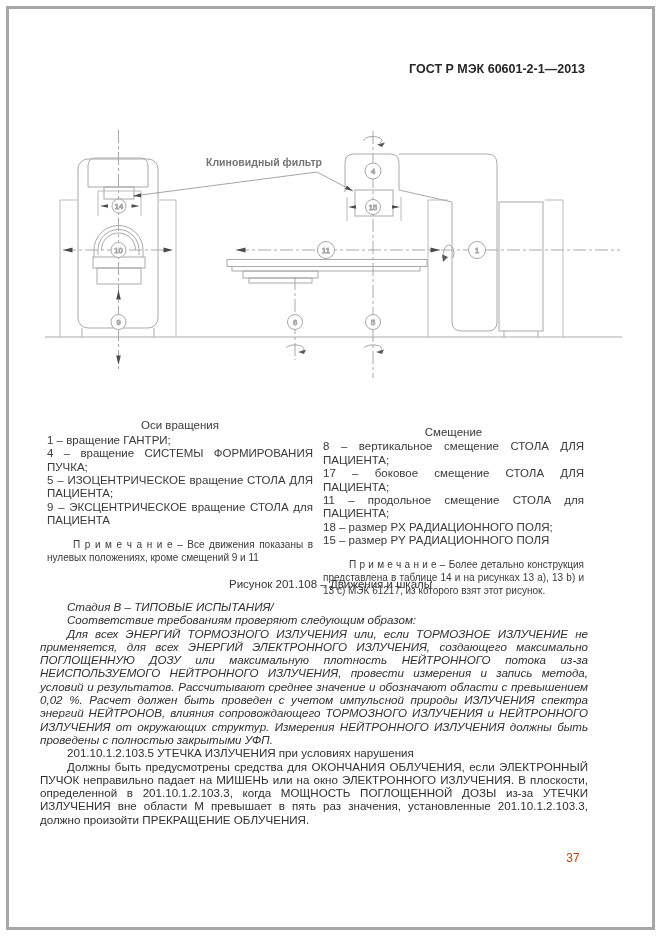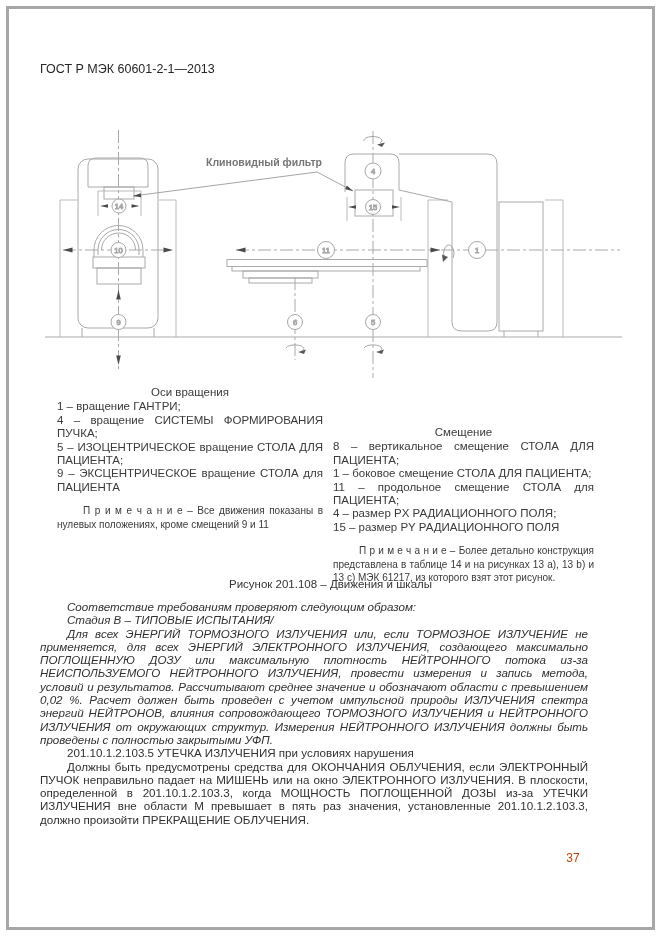--- a/index.html
+++ b/index.html
@@ -1,22 +1,22 @@
 <!DOCTYPE html>
 <html><head>
 <meta charset="utf-8">
 <style>
   html,body{margin:0;padding:0;background:#ffffff;}
   .page{position:relative;width:661px;height:936px;background:#fff;overflow:hidden;
         font-family:"Liberation Sans",sans-serif;color:#3a3a3a;}
   .frame{position:absolute;inset:6px;border:3px solid #a7a7a7;pointer-events:none;}
-  .doc-header{position:absolute;top:62px;left:40px;width:545px;
-        font-size:12.5px;font-weight:normal;color:#262626;}
+  .doc-header{position:absolute;top:62px;left:40px;width:545px;text-align:right;
+        font-size:12.5px;font-weight:bold;color:#262626;}
   .diagram{position:absolute;left:20px;top:113px;width:622px;height:276px;}
-  .legend{position:absolute;top:386px;left:57px;width:537px;display:flex;}
+  .legend{position:absolute;top:386px;left:47px;width:537px;display:flex;align-items:center;}
   .legend-col{font-size:11.5px;line-height:13.4px;}
   .legend-col.axes{width:266px;margin-right:10px;}
   .legend-col.disp{width:261px;margin-top:40px;}
   .legend-title{text-align:center;margin:0 0 1px 0;}
   .legend-item{text-align:justify;margin:0;}
   .legend-note{text-align:justify;margin:10px 0 0 0;font-size:10px;text-indent:26px;}
   .caption{position:absolute;top:578px;left:0;width:661px;text-align:center;
         font-size:11.5px;color:#343434;}
   .body-text{position:absolute;top:600px;left:40px;width:548px;
         font-size:11.6px;line-height:13.3px;color:#303030;}
@@ -161,32 +161,32 @@
       <p class="legend-title">Оси вращения</p>
       <p class="legend-item">1 – вращение ГАНТРИ;</p>
       <p class="legend-item">4 – вращение СИСТЕМЫ ФОРМИРОВАНИЯ ПУЧКА;</p>
       <p class="legend-item">5 – ИЗОЦЕНТРИЧЕСКОЕ вращение СТОЛА ДЛЯ ПАЦИЕНТА;</p>
       <p class="legend-item">9 – ЭКСЦЕНТРИЧЕСКОЕ вращение СТОЛА для ПАЦИЕНТА</p>
       <p class="legend-note">П р и м е ч а н и е  – Все движения показаны в нулевых положениях, кроме смещений 9 и 11</p>
     </div>
     <div class="legend-col disp">
       <p class="legend-title">Смещение</p>
       <p class="legend-item">8 – вертикальное смещение СТОЛА ДЛЯ ПАЦИЕНТА;</p>
-      <p class="legend-item">1 – боковое смещение СТОЛА ДЛЯ ПАЦИЕНТА;</p>
+      <p class="legend-item">17 – боковое смещение СТОЛА ДЛЯ ПАЦИЕНТА;</p>
       <p class="legend-item">11 – продольное смещение СТОЛА для ПАЦИЕНТА;</p>
-      <p class="legend-item">4 – размер PX РАДИАЦИОННОГО ПОЛЯ;</p>
+      <p class="legend-item">18 – размер PX РАДИАЦИОННОГО ПОЛЯ;</p>
       <p class="legend-item">15 – размер PY РАДИАЦИОННОГО ПОЛЯ</p>
       <p class="legend-note">П р и м е ч а н и е  – Более детально конструкция представлена в таблице 14 и на рисунках 13 a), 13 b) и 13 c) МЭК 61217, из которого взят этот рисунок.</p>
     </div>
   </div>
 
   <div class="caption">Рисунок 201.108 – Движения и шкалы</div>
 
   <div class="body-text">
+    <p class="it">Стадия В – ТИПОВЫЕ ИСПЫТАНИЯ/</p>
     <p class="it">Соответствие требованиям проверяют следующим образом:</p>
-    <p class="it">Стадия В – ТИПОВЫЕ ИСПЫТАНИЯ/</p>
     <p class="it">Для всех ЭНЕРГИЙ ТОРМОЗНОГО ИЗЛУЧЕНИЯ или, если ТОРМОЗНОЕ ИЗЛУЧЕНИЕ не применяется, для всех ЭНЕРГИЙ ЭЛЕКТРОННОГО ИЗЛУЧЕНИЯ, создающего максимально ПОГЛОЩЕННУЮ ДОЗУ или максимальную плотность НЕЙТРОННОГО потока из-за НЕИСПОЛЬЗУЕМОГО НЕЙТРОННОГО ИЗЛУЧЕНИЯ, провести измерения и запись метода, условий и результатов. Рассчитывают среднее значение и обозначают области с превышением 0,02 %. Расчет должен быть проведен с учетом импульсной природы ИЗЛУЧЕНИЯ спектра энергий НЕЙТРОНОВ, влияния сопровождающего ТОРМОЗНОГО ИЗЛУЧЕНИЯ и НЕЙТРОННОГО ИЗЛУЧЕНИЯ от окружающих структур. Измерения НЕЙТРОННОГО ИЗЛУЧЕНИЯ должны быть проведены с полностью закрытыми УФП.</p>
     <p>201.10.1.2.103.5 УТЕЧКА ИЗЛУЧЕНИЯ при условиях нарушения</p>
     <p>Должны быть предусмотрены средства для ОКОНЧАНИЯ ОБЛУЧЕНИЯ, если ЭЛЕКТРОННЫЙ ПУЧОК неправильно падает на МИШЕНЬ или на окно ЭЛЕКТРОННОГО ИЗЛУЧЕНИЯ. В плоскости, определенной в 201.10.1.2.103.3, когда МОЩНОСТЬ ПОГЛОЩЕННОЙ ДОЗЫ из-за УТЕЧКИ ИЗЛУЧЕНИЯ вне области М превышает в пять раз значения, установленные 201.10.1.2.103.3, должно произойти ПРЕКРАЩЕНИЕ ОБЛУЧЕНИЯ.</p>
   </div>
 
   <div class="page-number">37</div>
 </div>
 
 </body></html>

